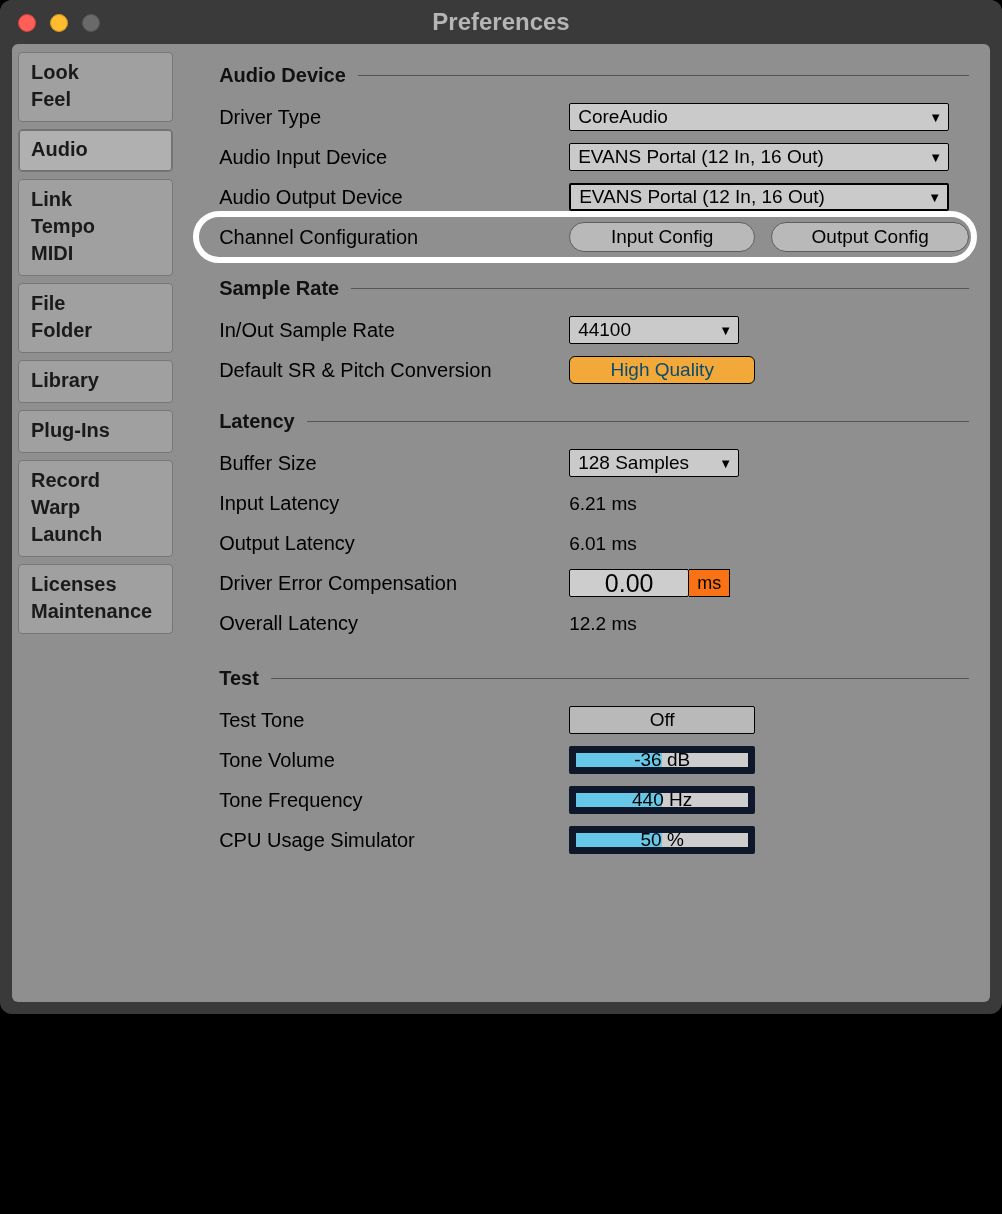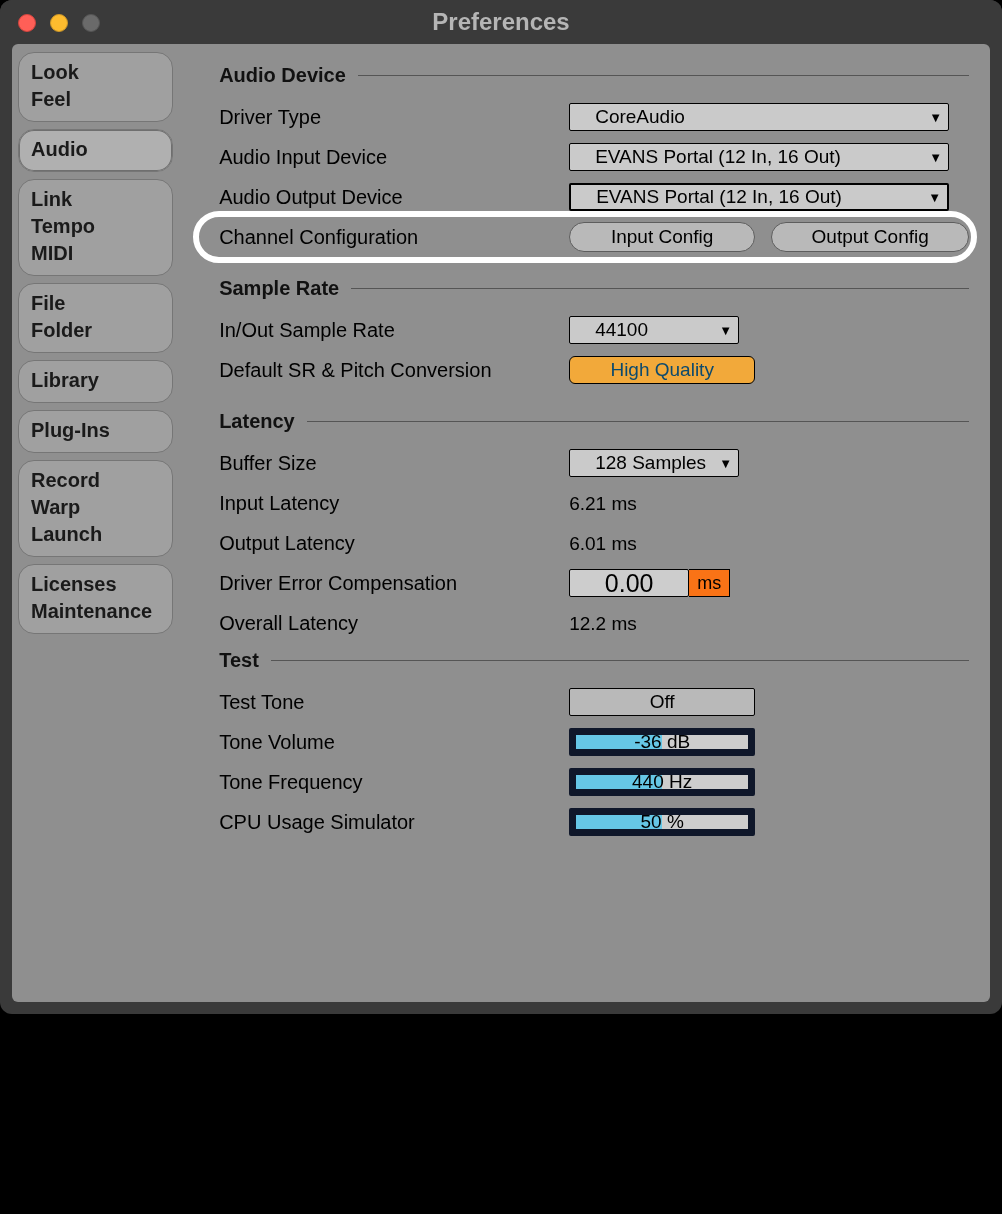--- a/index.html
+++ b/index.html
@@ -57,21 +57,21 @@
   .sidebar {
     width: 174px;
     padding: 8px 6px 8px 6px;
     display: flex;
     flex-direction: column;
     gap: 7px;
   }
   .tab-group {
     background: #a0a0a0;
     border: 1px solid #767676;
-    border-radius: 16px;
+    border-radius: 4px;
     padding: 6px 20px 8px 12px;
     line-height: 1.35;
     font-weight: 600;
     font-size: 20px;
     cursor: pointer;
   }
   .tab-group.active {
     background: #b0b0b0;
     box-shadow: inset 0 0 0 1px #6f6f6f;
   }
@@ -114,21 +114,21 @@
     font-weight: 400;
   }
   .row .field { flex: 1; }
 
   .dropdown {
     display:flex; align-items:center; justify-content:space-between;
     background:#cacaca;
     border:1px solid #000;
     border-radius:2px;
     height:28px;
-    padding:0 6px 0 25px;
+    padding:0 6px 0 8px;
     font-size:19px;
     width:100%;
     cursor:pointer;
   }
   .dropdown .tri { font-size:13px; }
   .dropdown.short { width:170px; }
   .select-dark {
     background:#cacaca;
     border:2px solid #000;
   }
@@ -362,21 +362,21 @@
               <span class="unit">ms</span>
             </span>
           </div>
         </div>
         <div class="row">
           <span class="label">Overall Latency</span>
           <div class="field"><span class="value-text">12.2 ms</span></div>
         </div>
       </div>
 
-      <div class="section" style="margin-top:6px;">
+      <div class="section" style="margin-top:24px;">
         <div class="section-header">
           <span class="label">Test</span>
           <span class="rule"></span>
         </div>
         <div class="row">
           <span class="label">Test Tone</span>
           <div class="field">
             <span class="btn-flat">Off</span>
           </div>
         </div>

